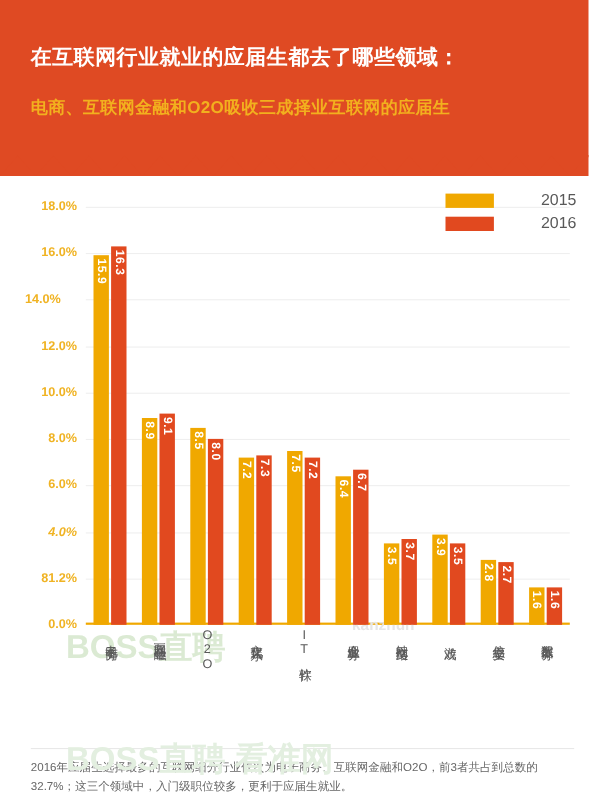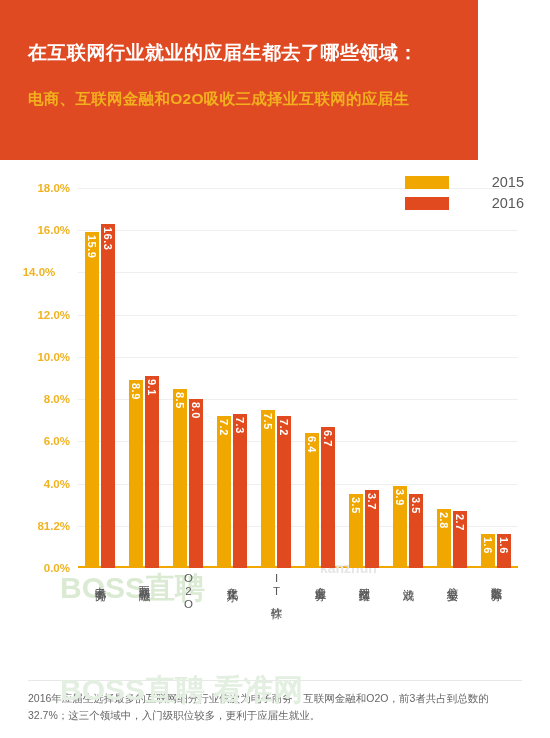--- a/index.html
+++ b/index.html
@@ -11,21 +11,21 @@
     width: 550px;
     height: 738px;
     font-family: "Liberation Sans", "DejaVu Sans", sans-serif;
     overflow: hidden;
     position: relative;
   }
 
   
   .header {
     position: relative;
-    width: 478px;
+    width: 535px;
     height: 160px;
     background: #df4a23;
     box-sizing: border-box;
     padding: 40px 0 0 28px;
     overflow: hidden;
   }
   .header-title {
     color: #ffffff;
     font-size: 19px;
     font-weight: bold;
@@ -255,21 +255,21 @@
   <div class="wm wm-c">kanzhun</div>
 
   <div class="yaxis" id="yaxis">
       <div class="ytick" style="top: 0px;">18.0%</div>
       <div class="ytick" style="top: 42.2222px;">16.0%</div>
       <div class="ytick" style="top: 84.4444px; text-align: center;">14.0%</div>
       <div class="ytick" style="top: 126.667px;">12.0%</div>
       <div class="ytick" style="top: 168.889px; text-align: right;">10.0%</div>
       <div class="ytick" style="top: 211.111px;">8.0%</div>
       <div class="ytick" style="top: 253.333px;">6.0%</div>
-      <div class="ytick" style="top: 295.556px;">4.0%</div>
+      <div class="ytick" style="top: 295.556px; font-style: italic;">4.0%</div>
       <div class="ytick" style="top: 337.778px;">81.2%</div>
       <div class="ytick" style="top: 380px;">0.0%</div>
     </div>
 
   <div class="plot">
     <div id="gridlines">
         <div class="gridline" style="top: 0px;"></div>
         <div class="gridline" style="top: 42.2222px;"></div>
         <div class="gridline" style="top: 84.4444px;"></div>
         <div class="gridline" style="top: 126.667px;"></div>

